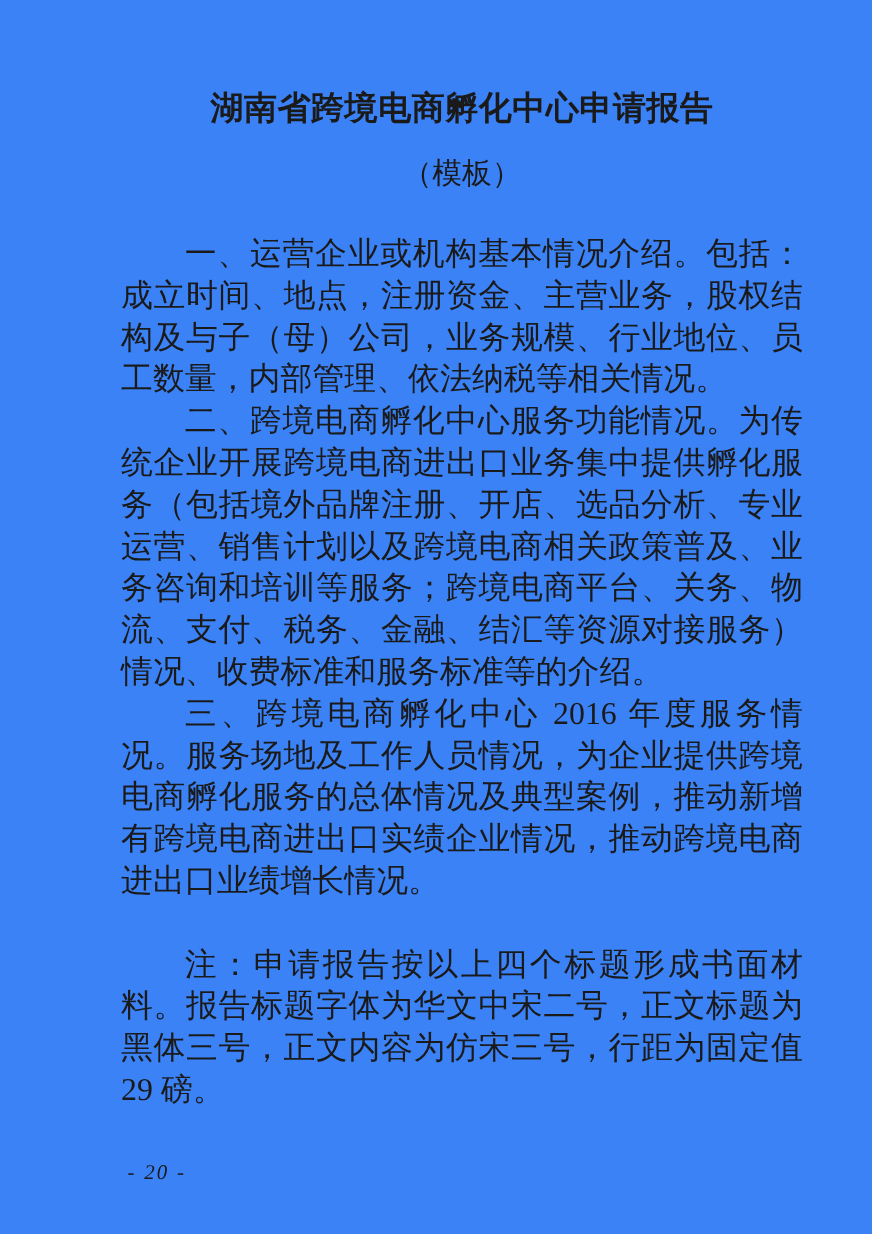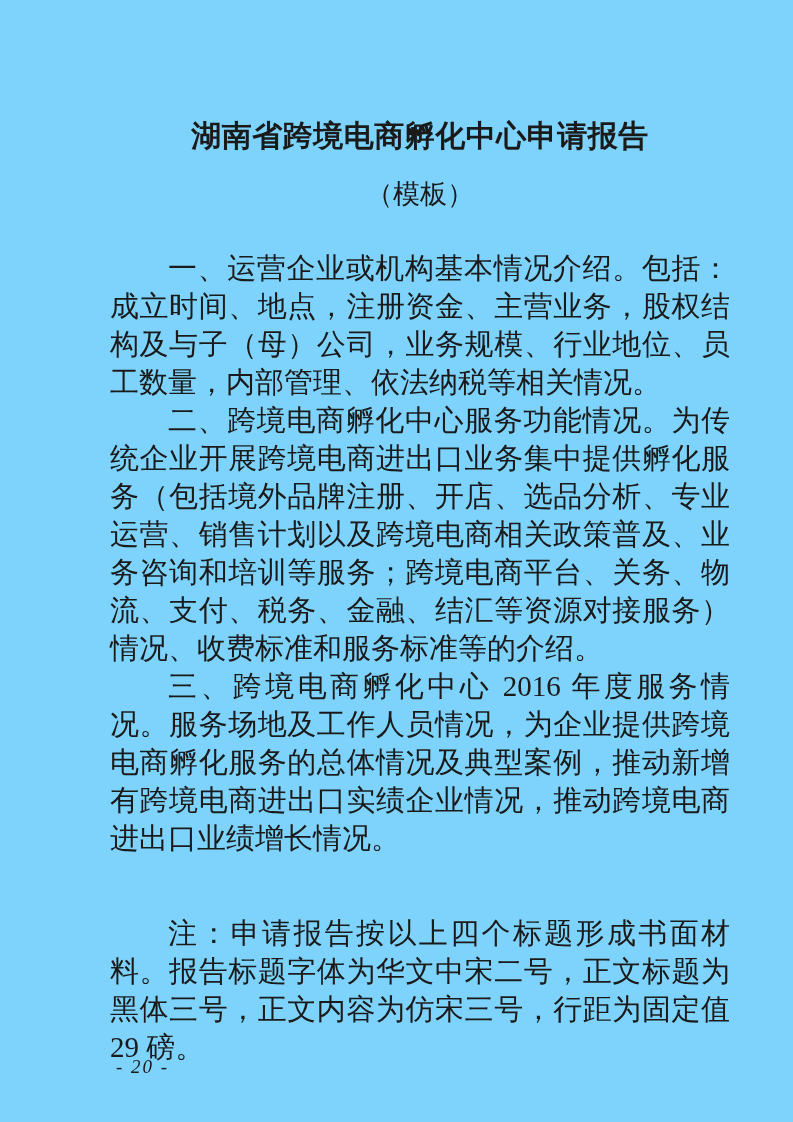--- a/index.html
+++ b/index.html
@@ -4,24 +4,24 @@
 <style>
   html, body {
     margin: 0;
     padding: 0;
     background: #ffffff;
   }
   .page {
     position: relative;
     width: 793px;
     height: 1122px;
-    background: #7dd3fc;
+    background: #3b82f6;
     color: #1a1a1a;
     box-sizing: border-box;
-    padding: 113px 63px 0 110px;
+    padding: 76px 63px 0 110px;
     font-family: "Liberation Serif", "DejaVu Serif", serif;
     overflow: hidden;
   }
   .doc-title {
     margin: 0;
     font-size: 30px;
     font-weight: bold;
     line-height: 46px;
     text-align: center;
     letter-spacing: 0.5px;
@@ -39,21 +39,21 @@
     font-size: 29px;
     line-height: 38px;
     text-align: justify;
     text-justify: inter-ideograph;
   }
   .para {
     margin: 0;
     text-indent: 2em;
   }
   .note {
-    margin-top: 57px;
+    margin-top: 38px;
   }
   .page-footer {
     position: absolute;
     left: 116px;
     top: 1056px;
     font-size: 19px;
     line-height: 22px;
     letter-spacing: 2px;
     color: #1a1a1a;
     font-style: italic;

